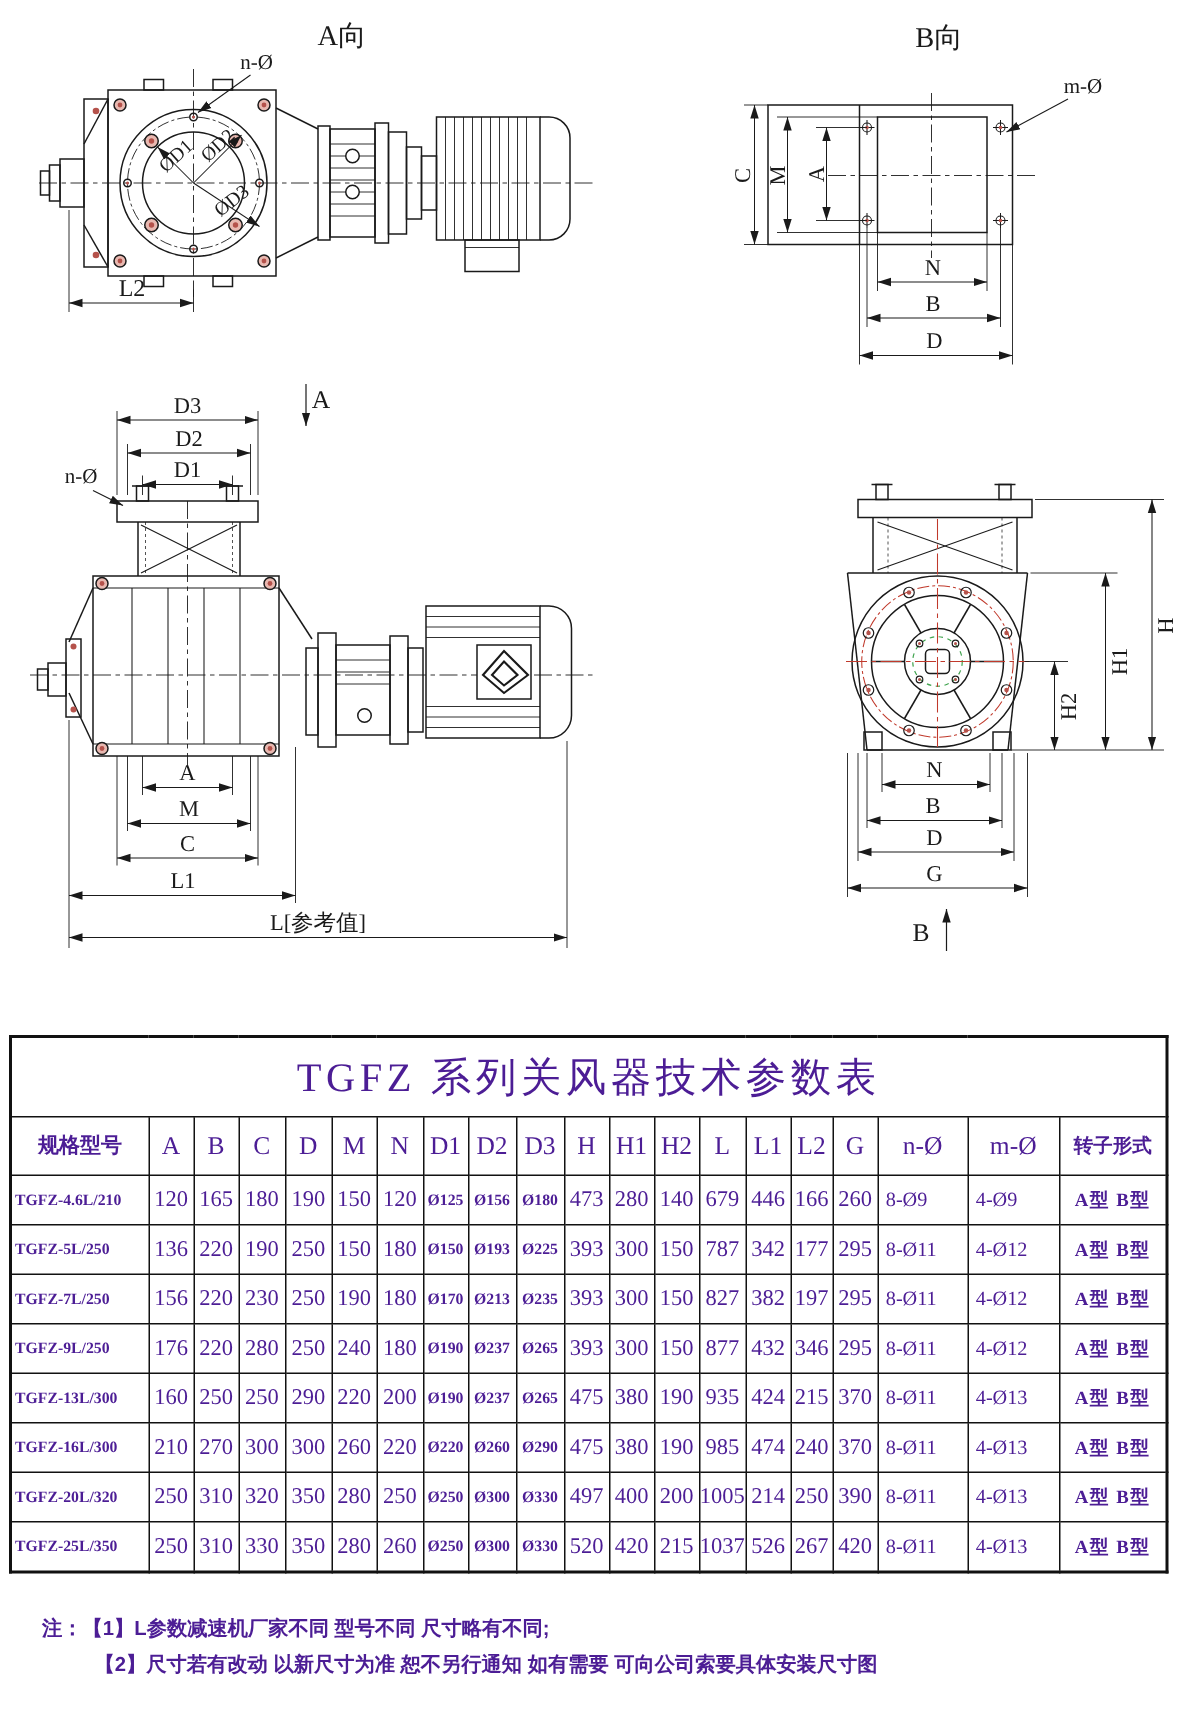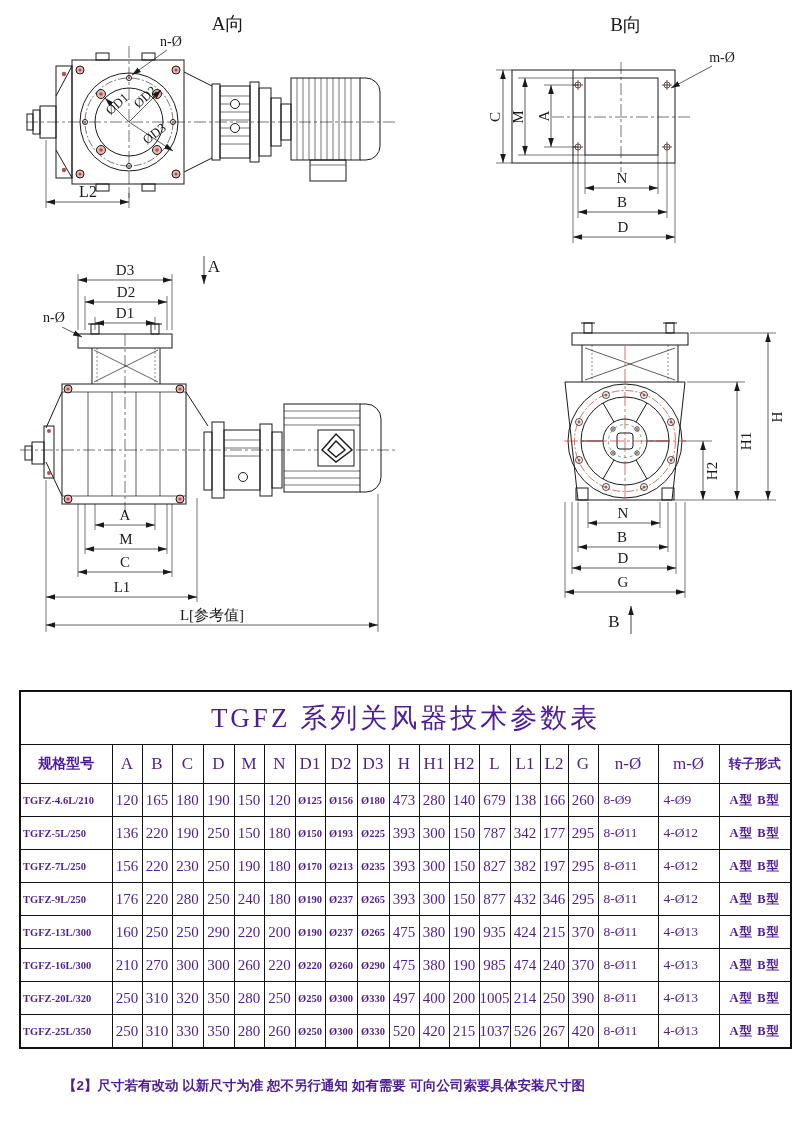--- a/index.html
+++ b/index.html
@@ -1,19 +1,19 @@
 <!DOCTYPE html>
 <html><head>
 <meta charset="utf-8">
 <style>
   html,body{margin:0;padding:0;background:#fff;}
   .sheet{position:relative;width:800px;height:1145px;background:#fff;overflow:hidden;
          font-family:"Liberation Serif",serif;color:#4c1d95;}
   svg text{font-family:"Liberation Serif",serif;fill:#1a1a1a;}
-  .tbl-wrap{position:absolute;top:690px;left:19px;width:770px;}
+  .tbl-wrap{position:absolute;top:690px;left:6px;width:770px;}
   table{border-collapse:collapse;width:100%;table-layout:fixed;border:2px solid #111;}
   th,td{border:1px solid #111;text-align:center;padding:0;white-space:nowrap;overflow:hidden;}
   th.title{font-size:27px;height:52px;font-weight:normal;letter-spacing:3px;}
   thead th.hd{font-size:17px;height:38px;font-weight:normal;}
   thead th.h0{font-size:14px;font-weight:bold;}
   thead th.h19{font-size:13px;font-weight:bold;font-family:Liberation Mono, monospace;}
   tbody td{height:32px;font-size:15px;}
   td.c0{font-size:10.5px;text-align:left;padding-left:2px;font-family:Liberation Serif, serif;font-weight:bold;}
   td.c7,td.c8,td.c9{font-size:10.5px;font-weight:bold;}
   td.c17,td.c18{text-align:left;padding-left:5px;font-size:13.5px;}
@@ -452,21 +452,21 @@
             <td class="c4">190</td>
             <td class="c5">150</td>
             <td class="c6">120</td>
             <td class="c7">Ø125</td>
             <td class="c8">Ø156</td>
             <td class="c9">Ø180</td>
             <td class="c10">473</td>
             <td class="c11">280</td>
             <td class="c12">140</td>
             <td class="c13">679</td>
-            <td class="c14">138</td>
+            <td class="c14">446</td>
             <td class="c15">166</td>
             <td class="c16">260</td>
             <td class="c17">8-Ø9</td>
             <td class="c18">4-Ø9</td>
             <td class="c19">A型 B型</td>
           </tr>
           <tr>
             <td class="c0">TGFZ-5L/250</td>
             <td class="c1">136</td>
             <td class="c2">220</td>
@@ -618,16 +618,17 @@
             <td class="c16">420</td>
             <td class="c17">8-Ø11</td>
             <td class="c18">4-Ø13</td>
             <td class="c19">A型 B型</td>
           </tr>
         </tbody>
   </table>
 </div>
 
 <div class="notes">
+  <div class="note-line"><span>注：</span><span>【1】L参数减速机厂家不同 型号不同 尺寸略有不同;</span></div>
   <div class="note-line indent"><span>【2】尺寸若有改动 以新尺寸为准 恕不另行通知 如有需要 可向公司索要具体安装尺寸图</span></div>
 </div>
 
 </div>
 
 </body></html>

